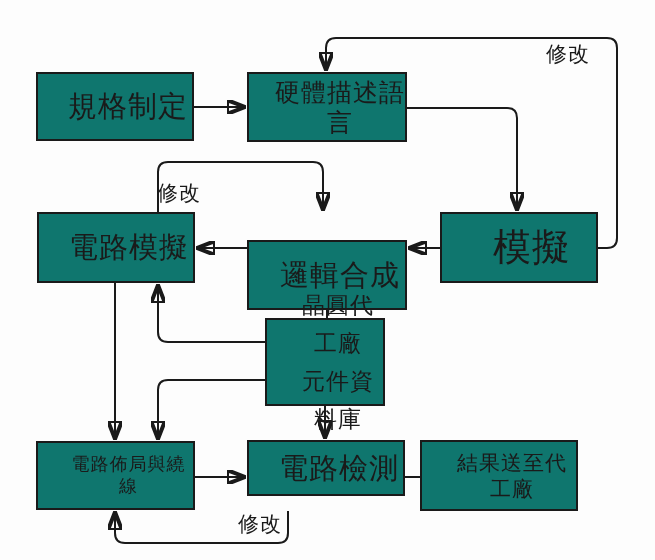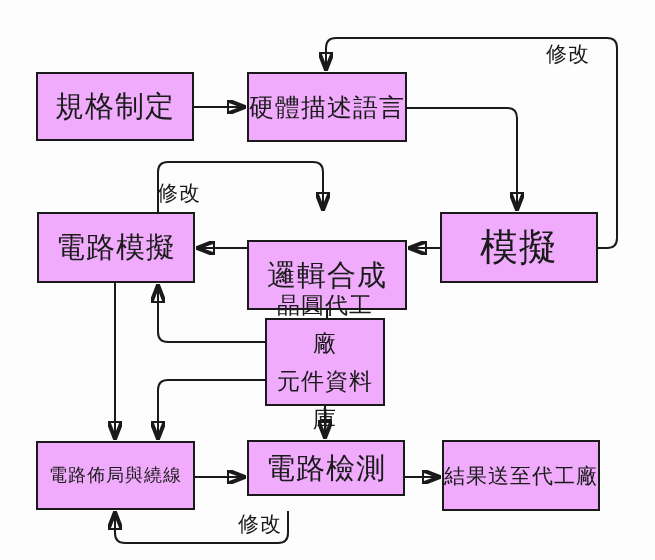--- a/index.html
+++ b/index.html
@@ -11,38 +11,39 @@
     overflow:hidden;
     color:#1a1a1a;
   }
   .canvas{position:absolute;left:0;top:0;width:655px;height:560px;}
   svg.edges{position:absolute;left:0;top:0;width:655px;height:560px;}
   svg.edges path{stroke:#1a1a1a;stroke-width:2;fill:none;}
   .node{
     position:absolute;
     box-sizing:border-box;
     border:2.5px solid #1a1a1a;
-    background:#f0abfc;
+    background:#0f766e;
     display:flex;
     align-items:center;
     justify-content:center;
     text-align:center;
     letter-spacing:1px;
     line-height:1.2;
+    padding-left:26px;
   }
   .node span{display:block;}
   .n-spec   {left:36px;  top:72px;  width:158px; height:69px; font-size:29px;}
-  .n-hdl    {left:247px; top:72px;  width:160px; height:70px; font-size:25px;text-align:right;}
+  .n-hdl    {left:247px; top:72px;  width:160px; height:70px; font-size:25px;}
   .n-sim    {left:440px; top:212px; width:158px; height:71px; font-size:38px;}
   .n-logic  {left:247px; top:212px; width:160px; height:70px; font-size:29px;margin-top:28px;}
   .n-csim   {left:37px;  top:212px; width:158px; height:71px; font-size:29px;}
   .n-lib    {left:265px; top:318px; width:120px; height:88px; font-size:23px; line-height:38px; flex-direction:column;}
   .n-layout {left:36px;  top:441px; width:159px; height:69px; font-size:18px;}
   .n-test   {left:247px; top:440px; width:158px; height:56px; font-size:29px;}
-  .n-result {left:442px; top:440px; width:158px; height:71px; font-size:21px;}
+  .n-result {left:420px; top:440px; width:158px; height:71px; font-size:21px;}
   .edge-label{
     position:absolute;
     font-size:21px;
     letter-spacing:1px;
     color:#1a1a1a;
     background:transparent;
     white-space:nowrap;
     text-align:right;
   }
   .lbl-top   {left:546px; top:40px;}

